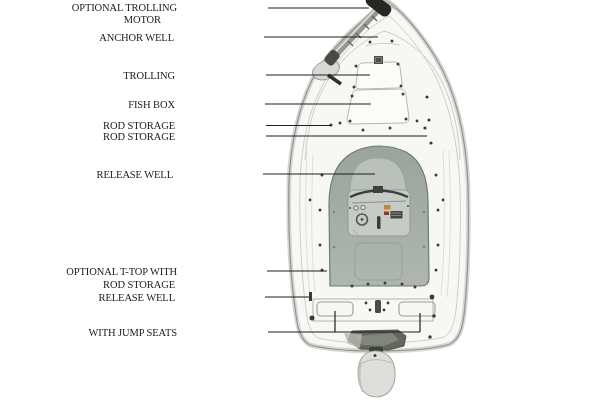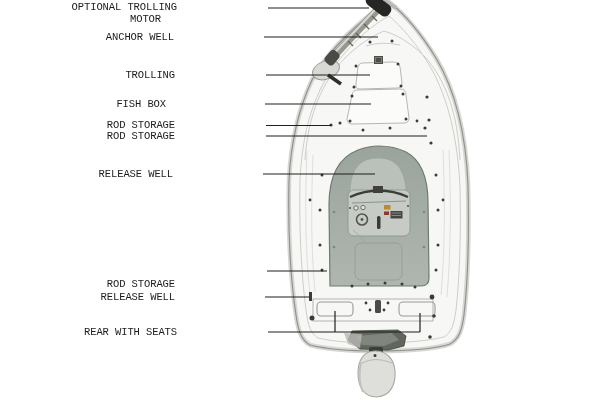--- a/index.html
+++ b/index.html
@@ -9,21 +9,21 @@
     --hull_fill:#f7f7f5;
     --hull_outline:#8f918e;
     --tarp_top:#9aa49d;
     --tarp_bottom:#aeb6af;
     --motor_dark:#262624;
   }
   html,body{margin:0;padding:0;}
   .page{
     position:relative;width:512px;height:400px;overflow:hidden;
     background:var(--background);
-    font-family:Liberation Mono, monospace;
+    font-family:Liberation Serif, serif;
     border-radius:9px;
   }
   .diagram-svg{position:absolute;left:0;top:0;}
   .lbl{
     position:absolute;font-size:10.5px;line-height:11px;letter-spacing:-0.1px;
     color:var(--label_text);white-space:nowrap;
   }
   
   .hull-body{fill:var(--hull_fill);}
   .hull-rim{fill:none;stroke:#d6d6d2;stroke-width:4.6;}
@@ -226,20 +226,21 @@
       <line x1="267" y1="271" x2="327" y2="271"></line>
       <line x1="265" y1="297" x2="309" y2="297"></line>
       <path d="M268 332 L420 332 M335 332 L335 311 M420 332 L420 313"></path>
     </g>
   </svg>
 
   <span class="lbl" style="right:335px;top:2px;">OPTIONAL TROLLING</span>
   <span class="lbl" style="right:351px;top:13.5px;margin-left:32px;">MOTOR</span>
   <span class="lbl" style="right:338px;top:32px;">ANCHOR WELL</span>
   <span class="lbl" style="right:337px;top:70px;">TROLLING</span>
-  <span class="lbl" style="right:346px;top:98.5px;">FISH BOX</span>
+  <span class="lbl" style="right:337px;top:98.5px;">FISH BOX</span>
   <span class="lbl" style="right:337px;top:120px;">ROD STORAGE</span>
   <span class="lbl" style="right:337px;top:130.5px;">ROD STORAGE</span>
   <span class="lbl" style="right:339px;top:168.5px;">RELEASE WELL</span>
+  <span class="lbl" style="right:335px;top:265.5px;">OPTIONAL T-TOP WITH</span>
   <span class="lbl" style="right:337px;top:279px;">ROD STORAGE</span>
   <span class="lbl" style="right:337px;top:291.5px;">RELEASE WELL</span>
-  <span class="lbl" style="right:335px;top:326.5px;">REAR WITH SEATS</span>
+  <span class="lbl" style="right:335px;top:326.5px;">WITH JUMP SEATS</span>
 </div>
 
 </body></html>

